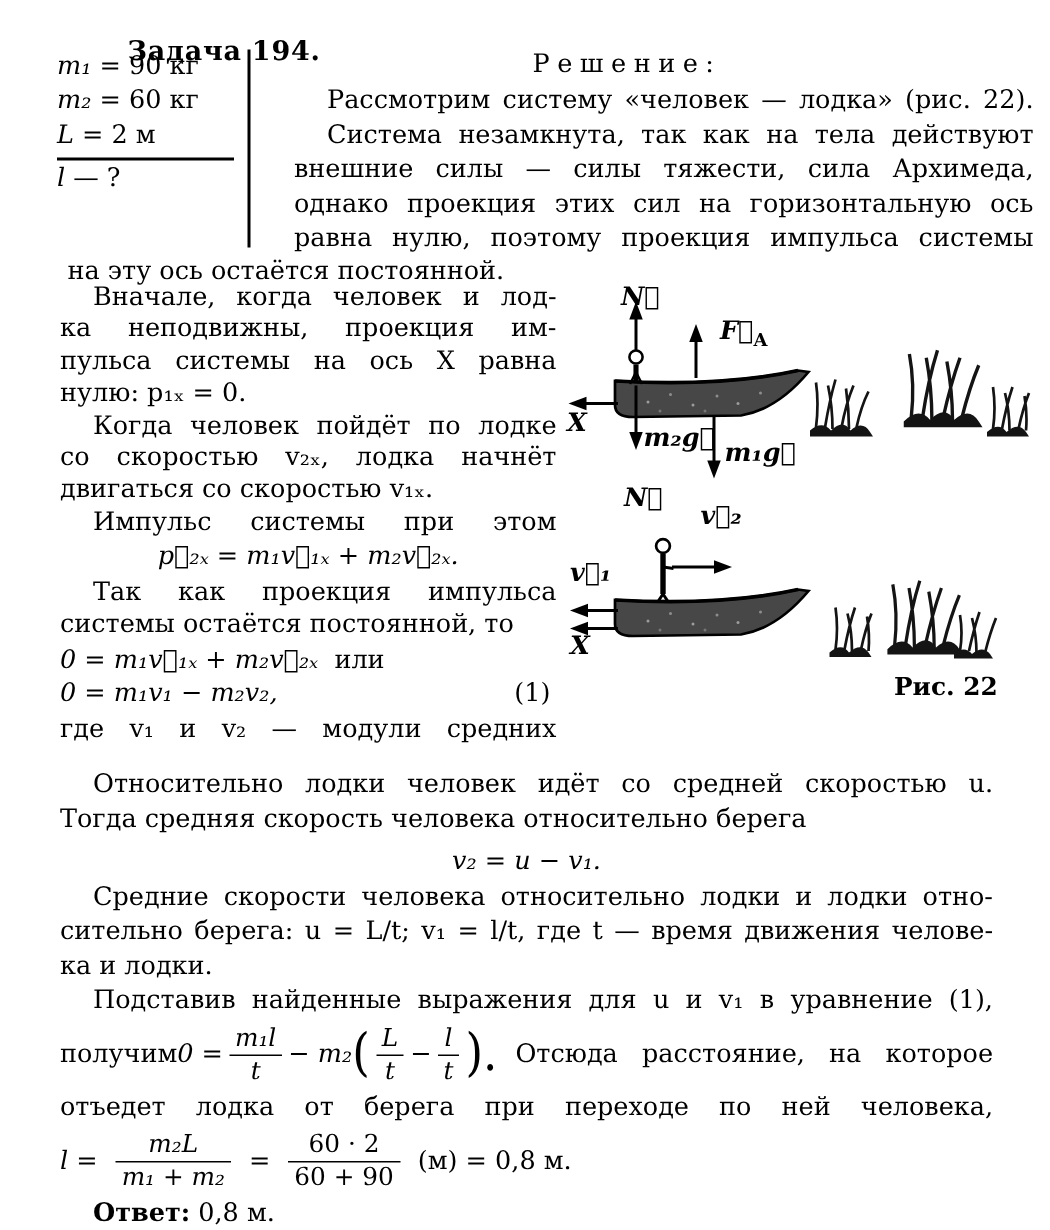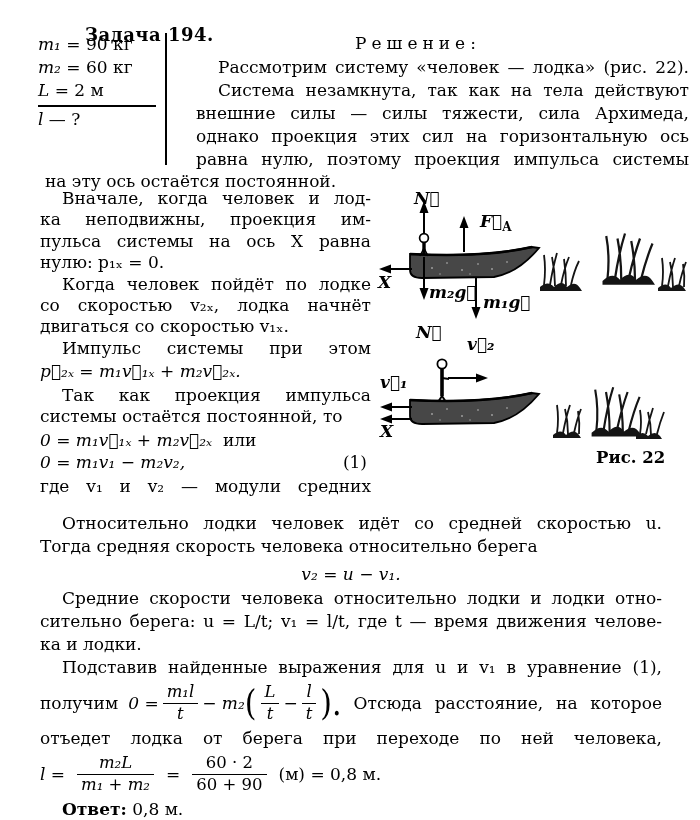--- a/index.html
+++ b/index.html
@@ -43,21 +43,21 @@
   .flabel { position:absolute; font-size:17px; font-style:italic; line-height:17px; white-space:nowrap; }
   .flabel sub { font-size:12px; font-style:normal; }
   .fcaption { position:absolute; font-size:16.5px; font-weight:bold; font-style:normal; }
 
   
   .bottom { left:40px; top:512px; width:622px; }
   .centerformula { text-align:center; margin:5px 0 1px 0; line-height:23px; }
 
   .fleq { display:flex; align-items:center; margin:2px 0; height:44px; }
   .fleq > span { white-space:nowrap; }
-  .gap6 { margin-right:10px; }
+  .gap6 { }
   .frac { display:inline-block; text-align:center; font-size:16.5px; line-height:1.12; vertical-align:middle; font-style:italic; margin:0 4px; }
   .frac .fn { display:block; padding:0 4px 1px 4px; border-bottom:1.6px solid #000; }
   .frac .fd { display:block; padding:1px 4px 0 4px; }
   .bigp { font-size:30px; display:inline-block; transform:scaleY(1.15); line-height:1; font-weight:normal; }
   .tailjust { flex:1; text-align:justify; text-align-last:justify; margin-left:12px; white-space:normal !important; }
   .answer { margin-left:22px; line-height:23px; }
 </style>
 </head>
 <body>
 
@@ -86,21 +86,21 @@
 
   <div class="abs leftcol">
     <div class="line ind jl">Вначале, когда человек и лод-</div>
     <div class="line jl">ка неподвижны, проекция им-</div>
     <div class="line jl">пульса системы на ось X равна</div>
     <div class="line">нулю: p₁ₓ = 0.</div>
     <div class="line ind jl">Когда человек пойдёт по лодке</div>
     <div class="line jl">со скоростью v₂ₓ, лодка начнёт</div>
     <div class="line">двигаться со скоростью v₁ₓ.</div>
     <div class="line ind jl">Импульс системы при этом</div>
-    <div class="line it" style="margin:2px 0;">p⃗₂ₓ = m₁v⃗₁ₓ + m₂v⃗₂ₓ.</div>
+    <div class="line it" style="margin:2px 0;text-align:center;">p⃗₂ₓ = m₁v⃗₁ₓ + m₂v⃗₂ₓ.</div>
     <div class="line ind jl">Так как проекция импульса</div>
     <div class="line">системы остаётся постоянной, то</div>
     <div class="line" style="margin-top:3px;"><span class="it">0 = m₁v⃗₁ₓ + m₂v⃗₂ₓ</span>&nbsp;&nbsp;<span>или</span></div>
     <div class="line eqline">
         <span class="it">0 = m₁v₁ − m₂v₂,</span>
         <span>(1)</span>
       </div>
     <div class="line jl" style="margin-top:3px;">где v₁ и v₂ — модули средних</div>
   </div>
 

